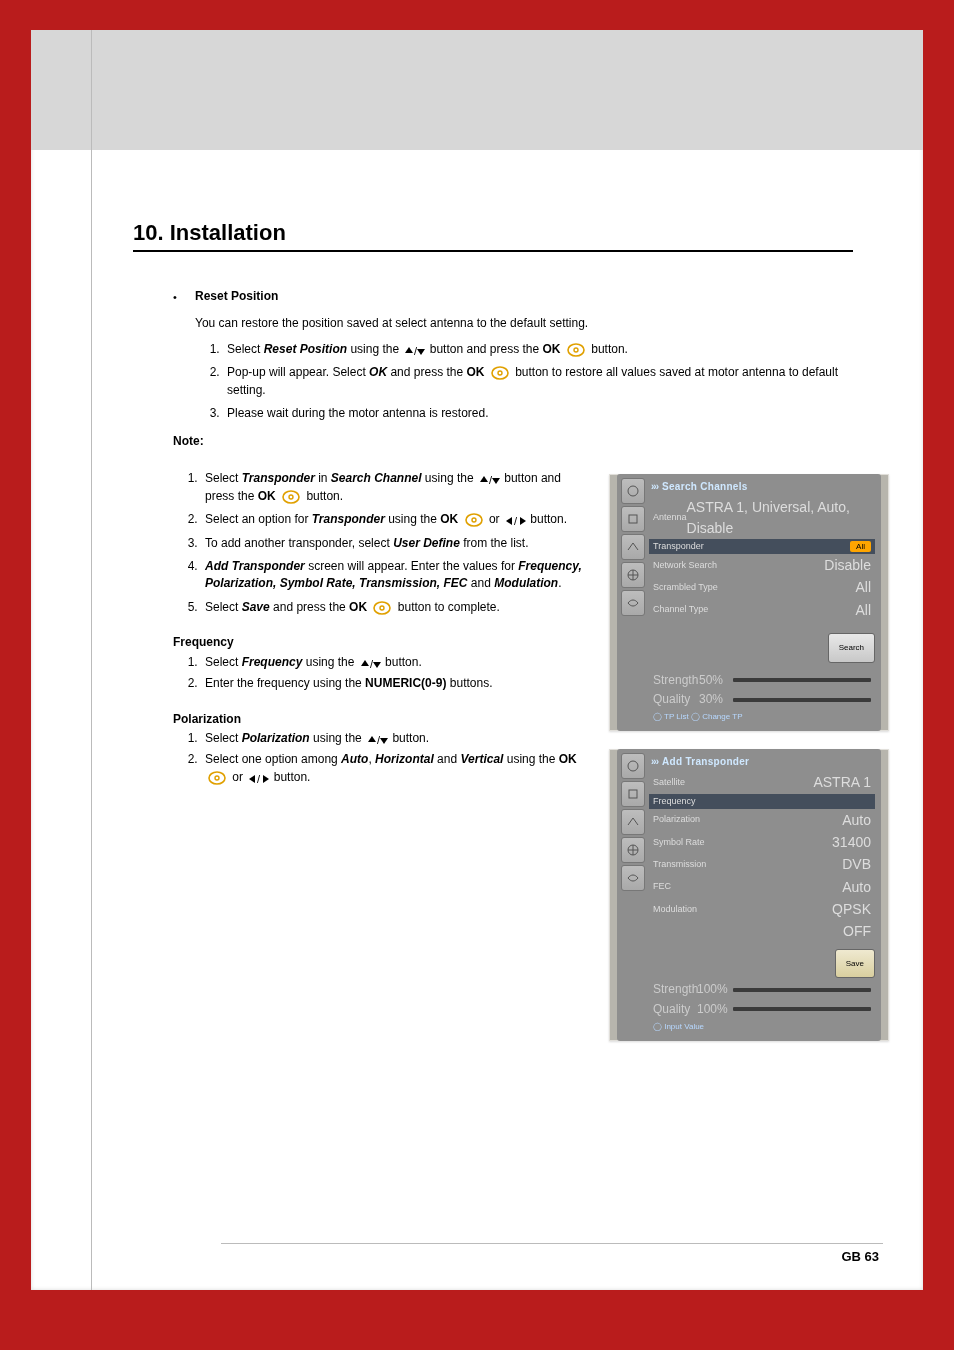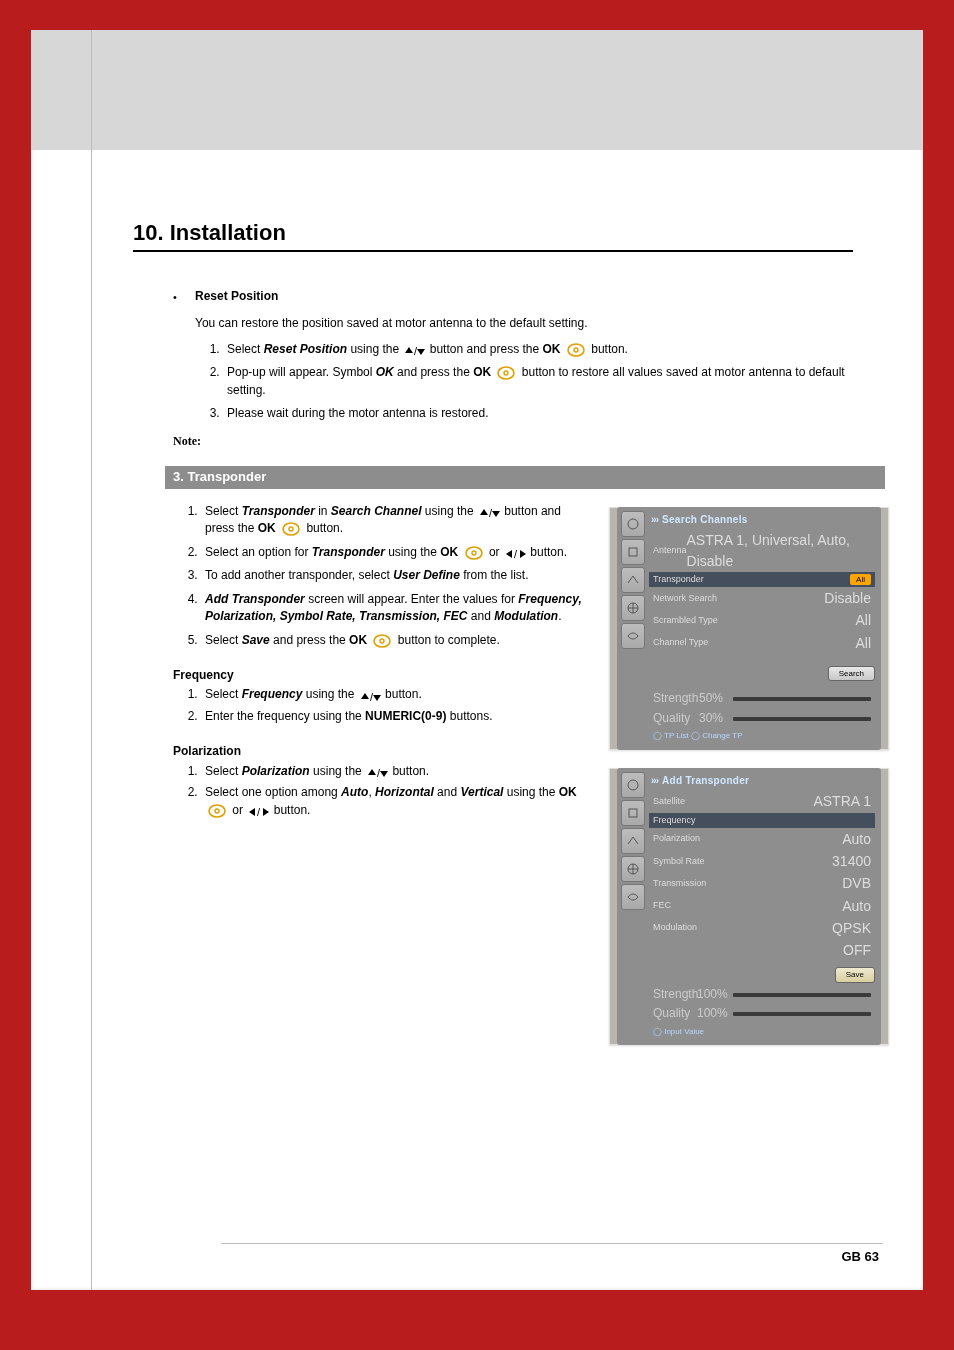--- a/index.html
+++ b/index.html
@@ -76,21 +76,21 @@
   }
   .icon {
     display: inline-block;
     vertical-align: middle;
     margin: 0 1px;
   }
   .noteblk {
     margin: 10px 0 16px 0;
     display: flex;
   }
-  .noteblk .nlabel { font-weight: bold; width: 46px; flex: none; font-family: Liberation Serif, serif; }
+  .noteblk .nlabel { font-weight: bold; width: 46px; flex: none; }
   .subheading {
     background: #8d8d8d;
     color: #fff;
     font-weight: bold;
     font-size: 13px;
     padding: 2px 8px;
     margin: 6px 0 10px -8px;
     width: 720px;
     box-sizing: border-box;
   }
@@ -178,21 +178,21 @@
   .osd .row .val { color: #ddd; font-size: 14px; }
   .osd .searchbtn {
     display: inline-block;
     margin: 6px 0 2px auto;
     float: right;
     background: linear-gradient(#e8e8e8,#c8c8c8);
     border: 1px solid #666;
     border-radius: 3px;
     color: #000;
     font-size: 8px;
-    padding: 1px 10px;
+    padding: 8px 10px;
   }
   .osd .clearfix { clear: both; }
   .osd .meter {
     height: 4px;
     background: #3a3a3a;
     border-radius: 1px;
     overflow: hidden;
     flex: 1;
     margin-left: 6px;
   }
@@ -251,21 +251,21 @@
 
     <div class="content">
       <h1 class="section">10. Installation</h1>
       <hr class="rule">
 
       <div class="body">
         <div class="bullet-row">
           <span class="dot"></span>
           <span class="lbl">Reset Position</span>
         </div>
-        <div class="para" style="margin-left:22px;">You can restore the position saved at motor antenna to the default setting.</div>
+        <div class="para" style="margin-left:22px;">You can restore the position saved at select antenna to the default setting.</div>
 
         <ol class="num" style="margin-left:50px;">
           <li>
             <span>Select </span><span class="bolditalic">Reset Position</span><span> using the </span>
             <span class="icon arrow-updown">
               <svg width="22" height="12">
                   <polygon points="6,2 2,8 10,8" fill="#000"></polygon>
                   <text x="11" y="10" font-size="11">/</text>
                   <polygon points="18,10 14,4 22,4" fill="#000"></polygon>
                 </svg>
@@ -273,37 +273,36 @@
             <span> button and press the </span><span class="bold">OK</span>
             <span class="icon ok-btn">
               <svg width="22" height="14">
                   <ellipse cx="11" cy="7" rx="8" ry="6" fill="none" stroke="#e0a000" stroke-width="1.6"></ellipse>
                   <circle cx="11" cy="7" r="2" fill="none" stroke="#e0a000" stroke-width="1.4"></circle>
                 </svg>
             </span>
             <span> button.</span>
           </li>
           <li>
-            <span>Pop-up will appear. Symbol </span><span class="bolditalic">OK</span><span> and press the </span><span class="bold">OK</span>
+            <span>Pop-up will appear. Select </span><span class="bolditalic">OK</span><span> and press the </span><span class="bold">OK</span>
             <span class="icon ok-btn">
               <svg width="22" height="14">
                   <ellipse cx="11" cy="7" rx="8" ry="6" fill="none" stroke="#e0a000" stroke-width="1.6"></ellipse>
                   <circle cx="11" cy="7" r="2" fill="none" stroke="#e0a000" stroke-width="1.4"></circle>
                 </svg>
             </span>
             <span> button to restore all values saved at motor antenna to default setting.</span>
           </li>
           <li>Please wait during the motor antenna is restored.</li>
         </ol>
 
         <div class="noteblk">
           <span class="nlabel">Note:</span>
         </div>
 
-        <div class="subheading">3. Transponder</div>
 
         <div class="twocol">
           <div class="textcol">
             <ol class="num">
               <li>
                 <span>Select </span><span class="bolditalic">Transponder</span><span> in </span><span class="bolditalic">Search Channel</span><span> using the </span>
                 <span class="icon arrow-updown">
                   <svg width="22" height="12">
                       <polygon points="6,2 2,8 10,8" fill="#000"></polygon>
                       <text x="11" y="10" font-size="11">/</text>

